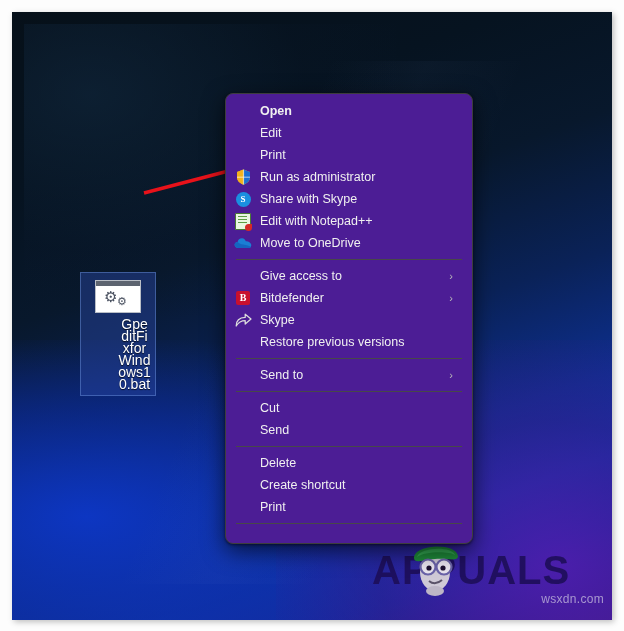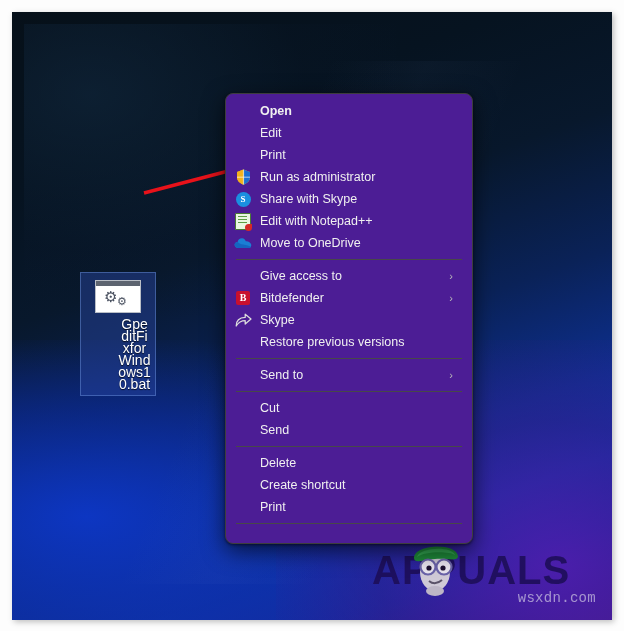--- a/index.html
+++ b/index.html
@@ -213,25 +213,25 @@
     font-size: 40px;
     font-weight: bold;
     letter-spacing: 1px;
     color: rgba(28,14,86,0.88);
     font-family: "Liberation Sans", sans-serif;
   }
   #mascot { position: absolute; left: 36px; top: 0px; }
 
   #site-credit {
     position: absolute;
-    right: 16px; bottom: 14px;
-    font-size: 14px;
+    right: 8px; bottom: 14px;
+    font-size: 12px;
     color: rgba(235,235,240,0.58);
     letter-spacing: 0.3px;
-    font-family: Liberation Mono, monospace;
+    font-family: Liberation Sans, sans-serif;
   }
 </style>
 </head>
 <body>
 
 <div id="screen">
 
   <div id="desktop">
     <div id="wall-base"></div>
     <div id="wall-glow-c"></div>

